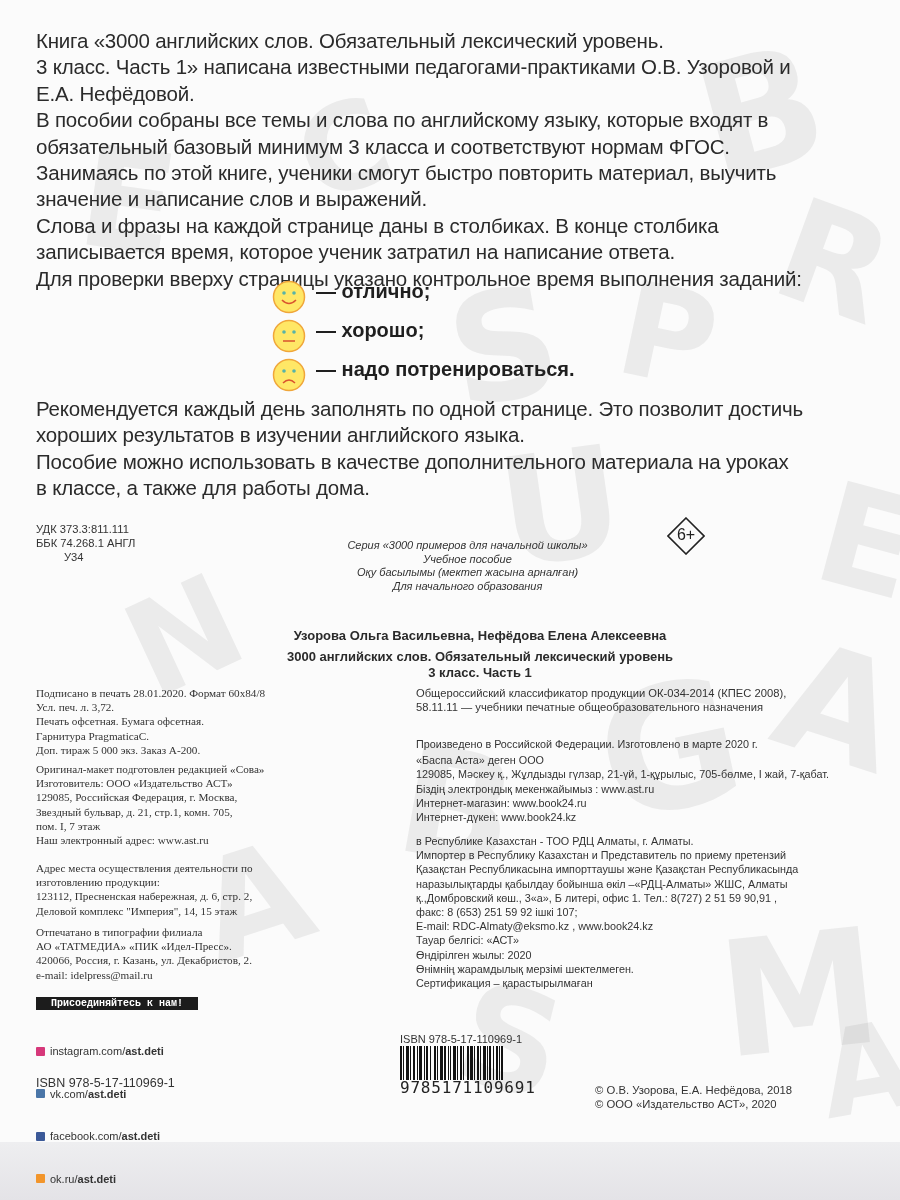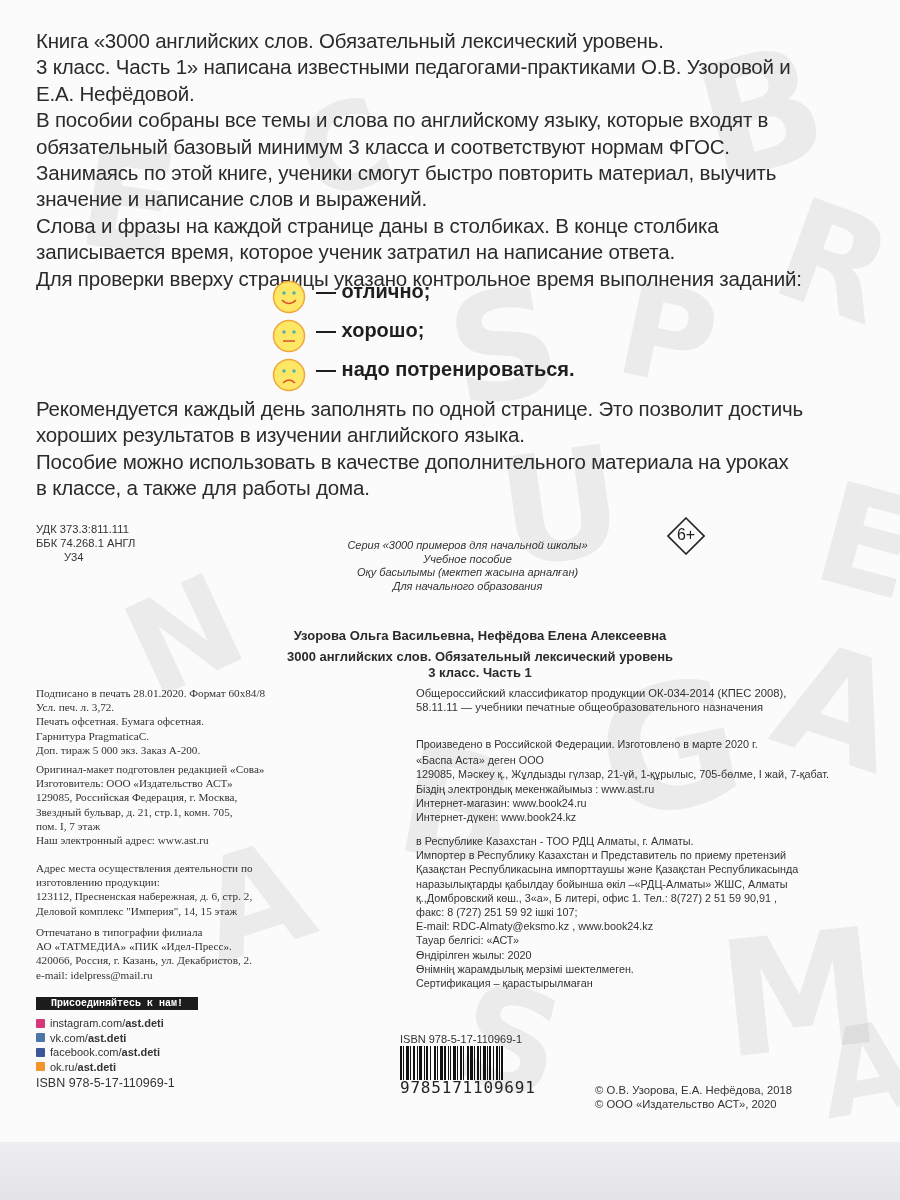--- a/index.html
+++ b/index.html
@@ -36,21 +36,21 @@
   .authors { position: absolute; left: 200px; top: 628px; width: 560px; text-align: center;
     font-weight: bold; font-size: 13px; color: #2a2a2a; }
   .book-title { position: absolute; left: 200px; top: 649px; width: 560px; text-align: center;
     font-weight: bold; font-size: 13px; line-height: 16px; color: #2a2a2a; }
   .col-left { position: absolute; left: 36px; width: 330px; font-family: Liberation Serif, serif; }
   .col-right { position: absolute; left: 416px; width: 480px; }
   .join-box { position: absolute; left: 36px; top: 997px; width: 162px; height: 13px;
     background: #1c1c1c; color: #fff; font-size: 10px; font-weight: bold;
     text-align: center; line-height: 13px; font-family: Liberation Mono, monospace; }
   .social { position: absolute; left: 36px; top: 1016px; font-size: 11px; line-height: 14.5px; color: #333; }
-  .social-row { display: flex; align-items: center; }
+  .social-row { display: flex; align-items: center; margin-top: 28px; }
   .social-icon { width: 9px; height: 9px; margin-right: 5px; border-radius: 1px; display: inline-block; }
   .isbn-left { position: absolute; left: 36px; top: 1076px; font-size: 12.5px; color: #333; }
   .barcode { position: absolute; left: 400px; top: 1033px; width: 150px; }
   .barcode-isbn { font-size: 11px; color: #333; margin-bottom: 1px; }
   .bars { height: 34px; display: flex; align-items: stretch; }
   .bars i { display: block; background: #111; }
   .barcode-num { font-family: "DejaVu Sans Mono", monospace; font-size: 16px; letter-spacing: 0.8px;
     color: #222; margin-top: -2px; }
   .copyright { position: absolute; left: 595px; top: 1083px; font-size: 11.3px; line-height: 14px; color: #333; }
 </style>
@@ -193,21 +193,21 @@
   <div>Біздің электрондық мекенжайымыз : www.ast.ru</div>
   <div>Интернет-магазин: www.book24.ru</div>
   <div>Интернет-дүкен: www.book24.kz</div>
 </div>
 <div class="col-right small" style="top:834px;font-size:10.8px">
   <div>в Республике Казахстан - ТОО РДЦ Алматы, г. Алматы.</div>
   <div>Импортер в Республику Казахстан и Представитель по приему претензий</div>
   <div>Қазақстан Республикасына импорттаушы және Қазақстан Республикасында</div>
   <div>наразылықтарды қабылдау бойынша өкіл –«РДЦ-Алматы» ЖШС, Алматы</div>
   <div>қ.,Домбровский көш., 3«а», Б литері, офис 1. Тел.: 8(727) 2 51 59 90,91 ,</div>
-  <div>факс: 8 (727) 251 59 92 ішкі 107;</div>
+  <div>факс: 8 (653) 251 59 92 ішкі 107;</div>
   <div>E-mail: RDC-Almaty@eksmo.kz , www.book24.kz</div>
   <div>Тауар белгісі: «АСТ»</div>
   <div>Өндірілген жылы: 2020</div>
   <div>Өнімнің жарамдылық мерзімі шектелмеген.</div>
   <div>Сертификация – қарастырылмаған</div>
 </div>
 
 <div class="join-box">Присоединяйтесь к нам!</div>
 <div class="social">
   <div class="social-row">

